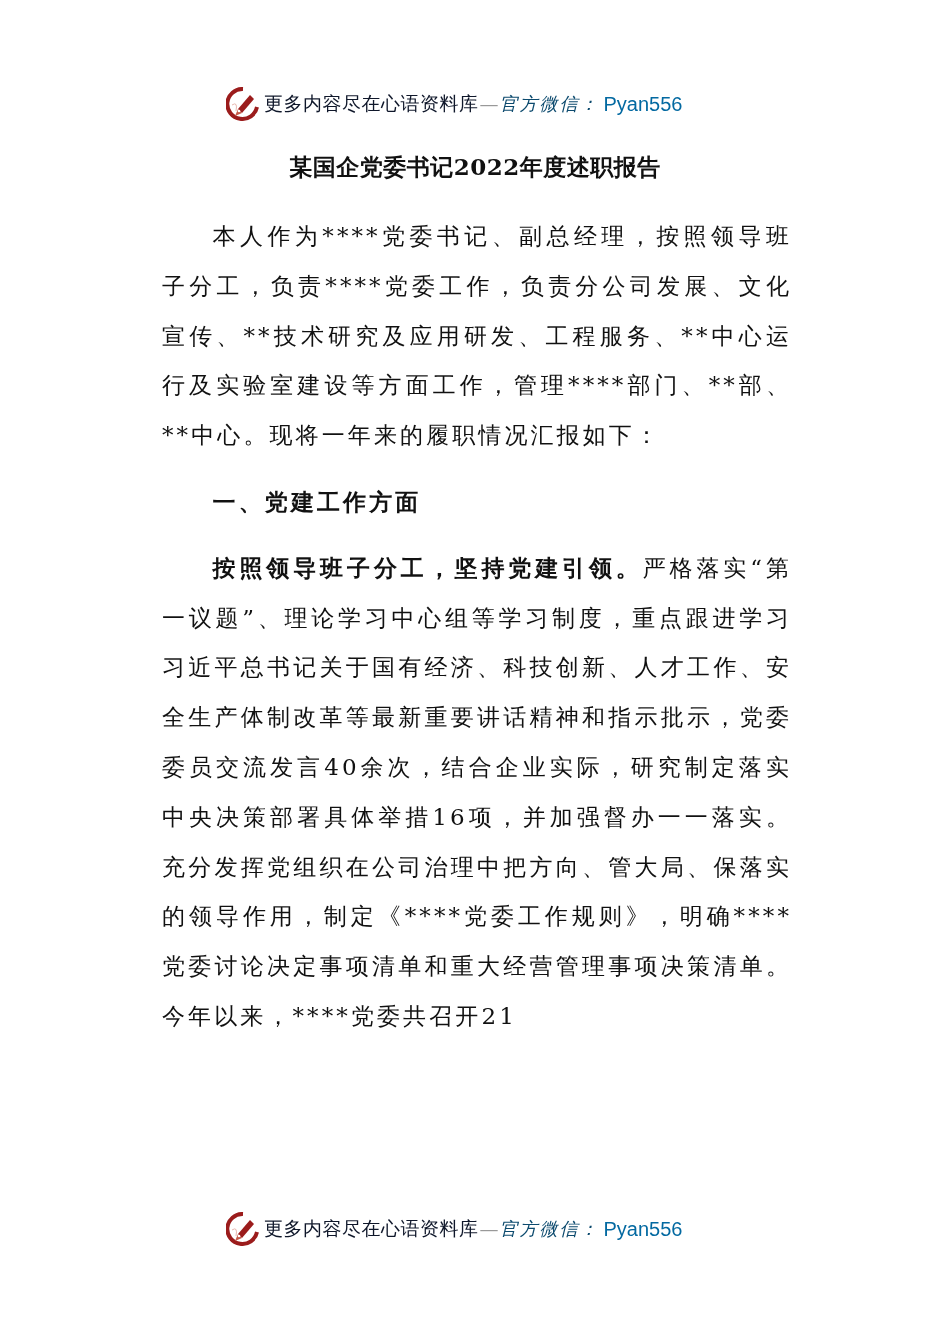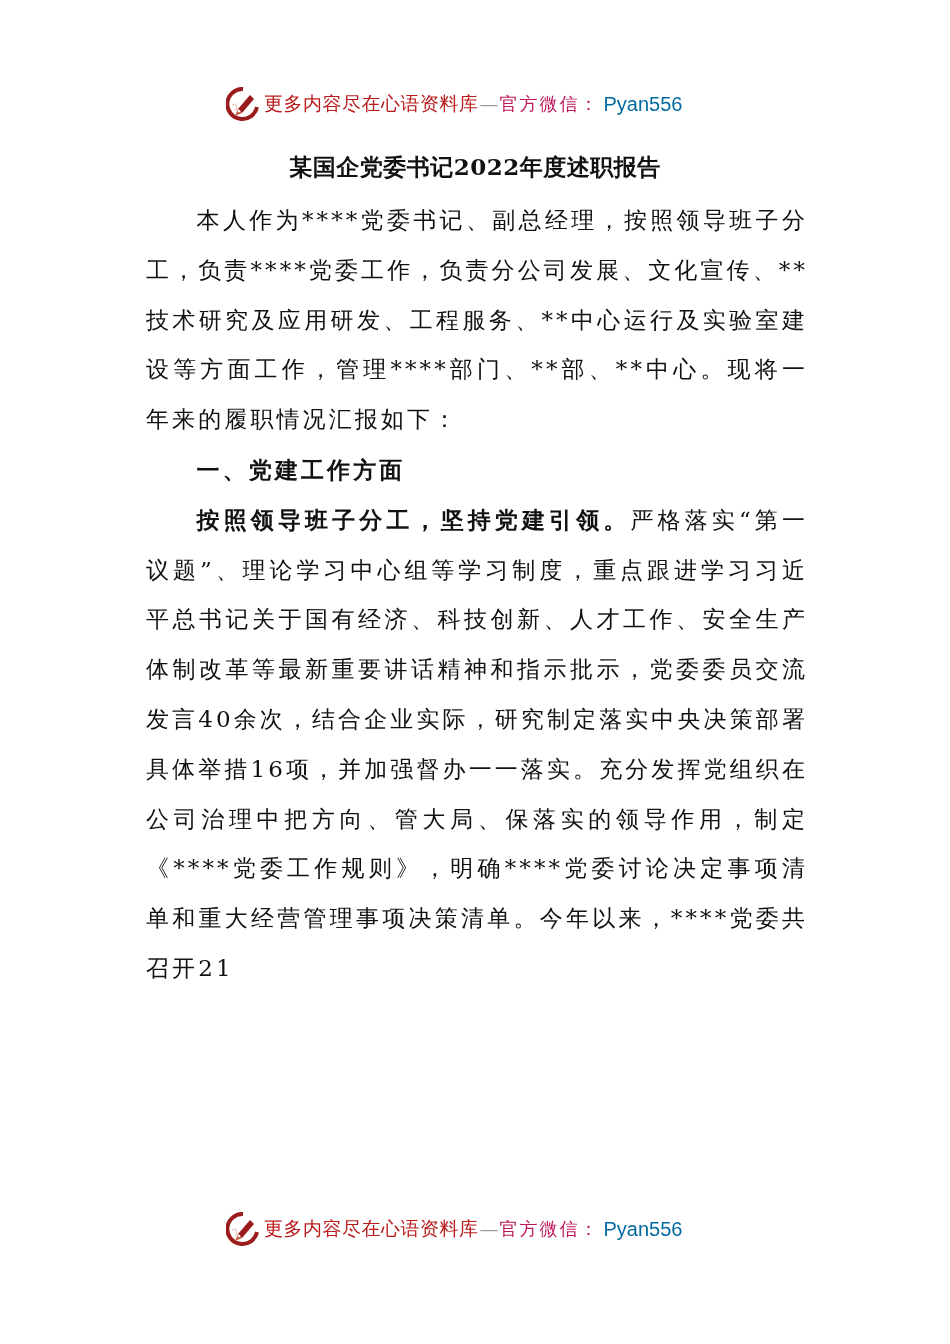--- a/index.html
+++ b/index.html
@@ -25,35 +25,36 @@
     }
     .watermark.top { top: 84px; }
     .watermark.bottom { top: 1209px; }
     .wm-logo {
       width: 34px;
       height: 34px;
       margin-right: 4px;
       display: inline-block;
     }
     .wm-red {
-      color: #b91c1c;
+      color: #0f172a;
       font-family: "DejaVu Serif", serif;
       font-size: 19px;
       letter-spacing: 0.5px;
     }
     .wm-dash {
       color: #999;
       font-size: 19px;
       margin: 0 1px;
     }
     .wm-gray {
-      color: #be185d;
+      color: #0c4a6e;
       font-family: "DejaVu Serif", serif;
       font-size: 18px;
       letter-spacing: 2px;
+      font-style: italic;
     }
     .wm-id {
       color: #0369a1;
       font-family: "Liberation Sans", sans-serif;
       font-size: 20px;
       margin-left: 4px;
     }
     .doc-title {
       position: absolute;
       top: 152px;
@@ -68,21 +69,21 @@
       position: absolute;
       top: 196px;
       left: 146px;
       width: 662px;
       font-size: 23px;
       line-height: 49.8px;
       text-align: justify;
       letter-spacing: 3.1px;
     }
     .content p {
-      margin: 0;
+      margin: 16px;
       text-indent: 2.2em;
     }
     .content .heading {
       font-weight: bold;
     }
     .b { font-weight: bold; }
   </style>
 </head>
 <body>
 

